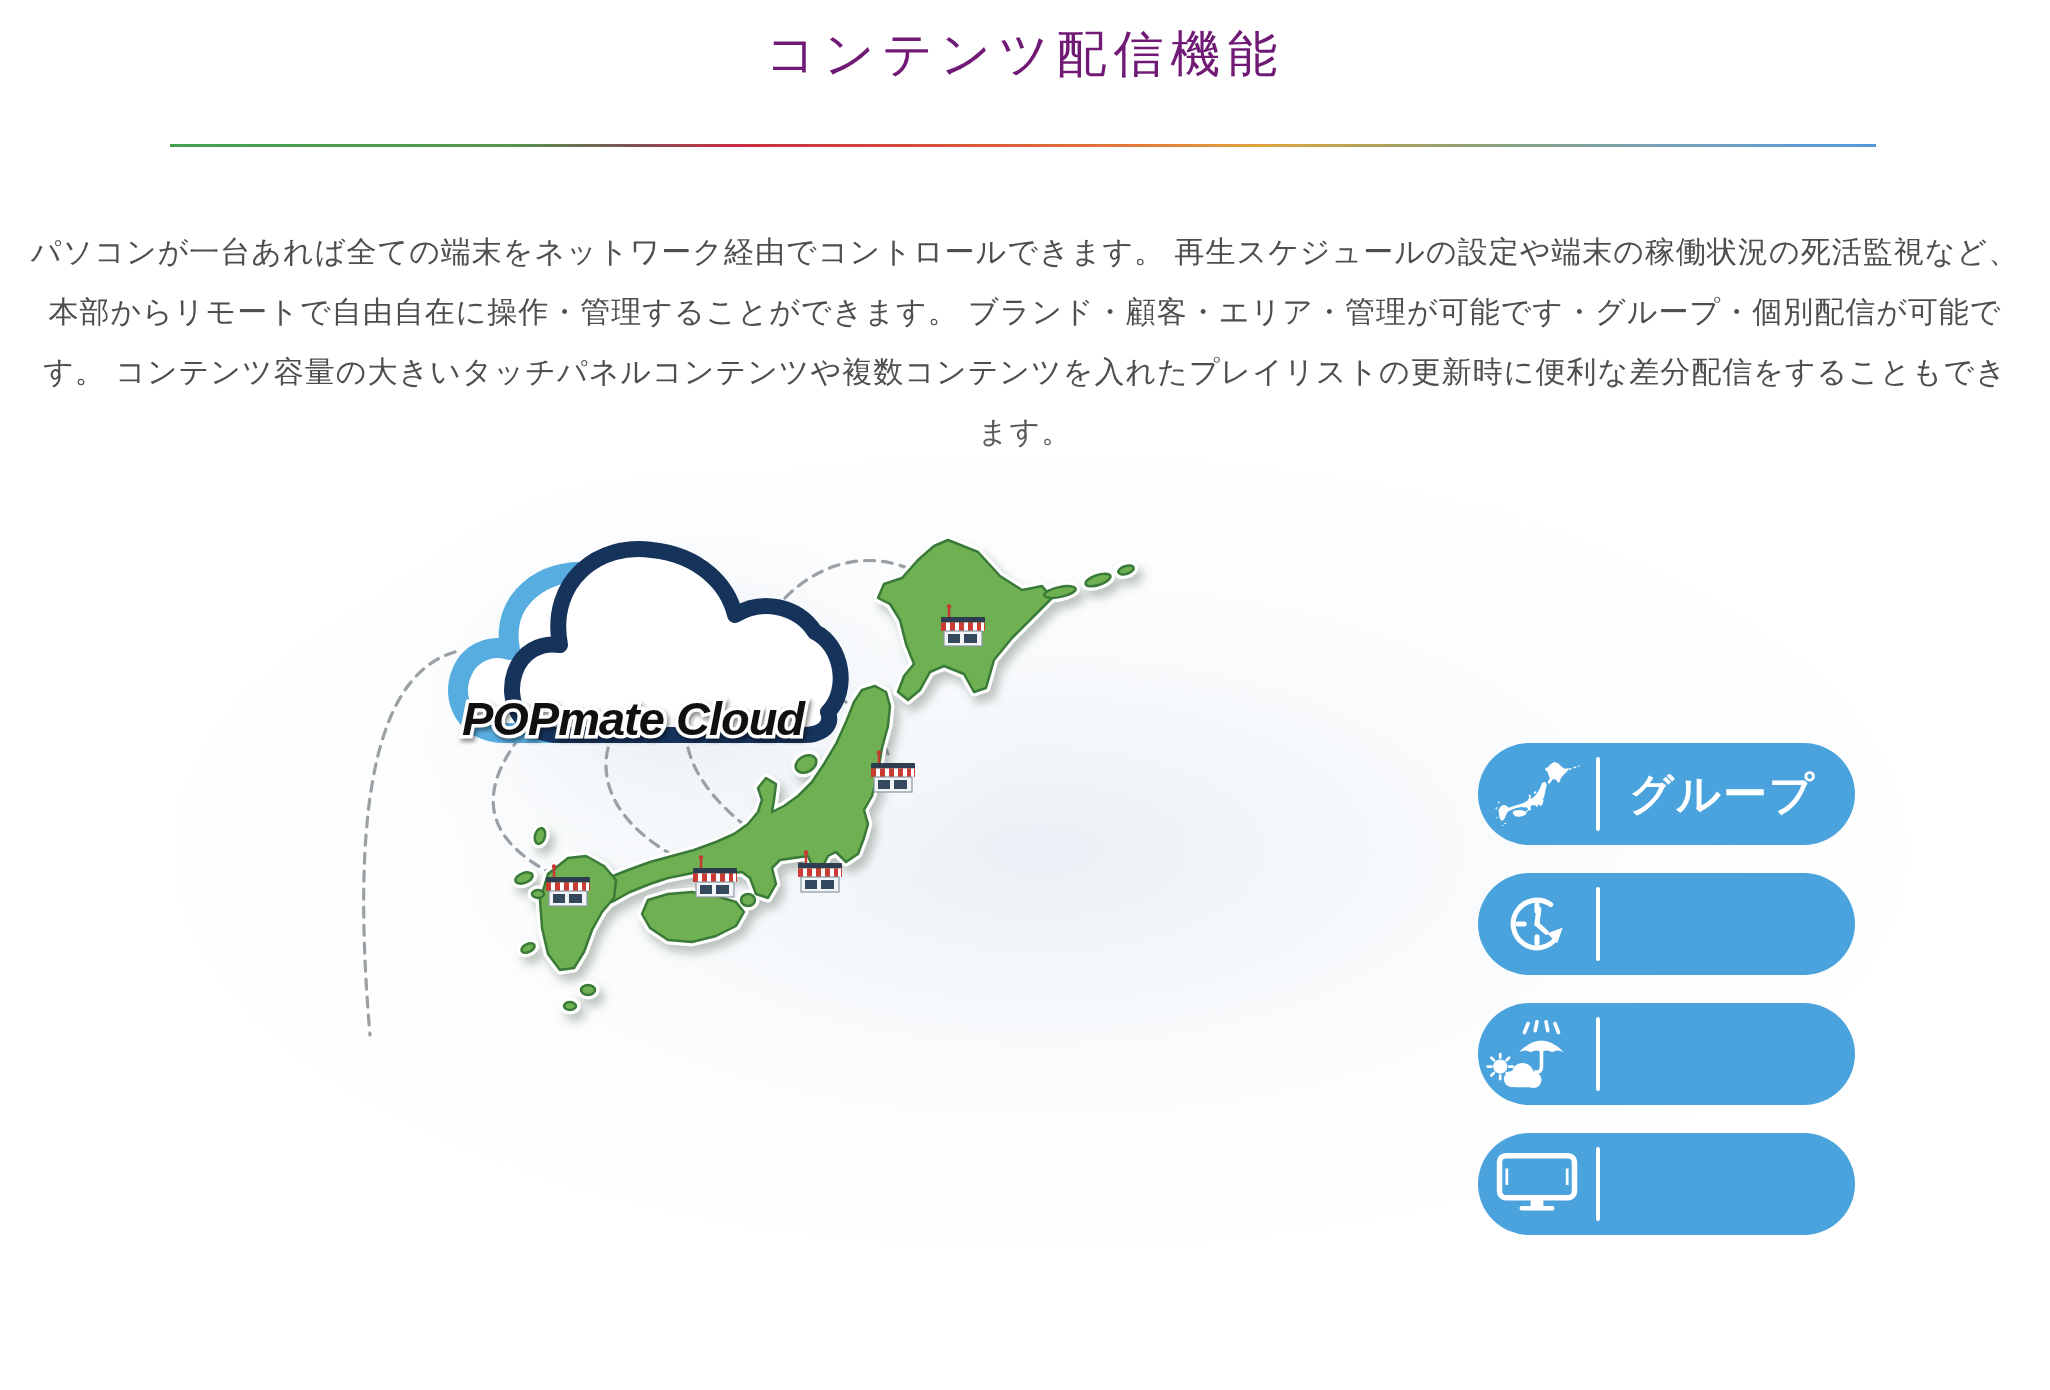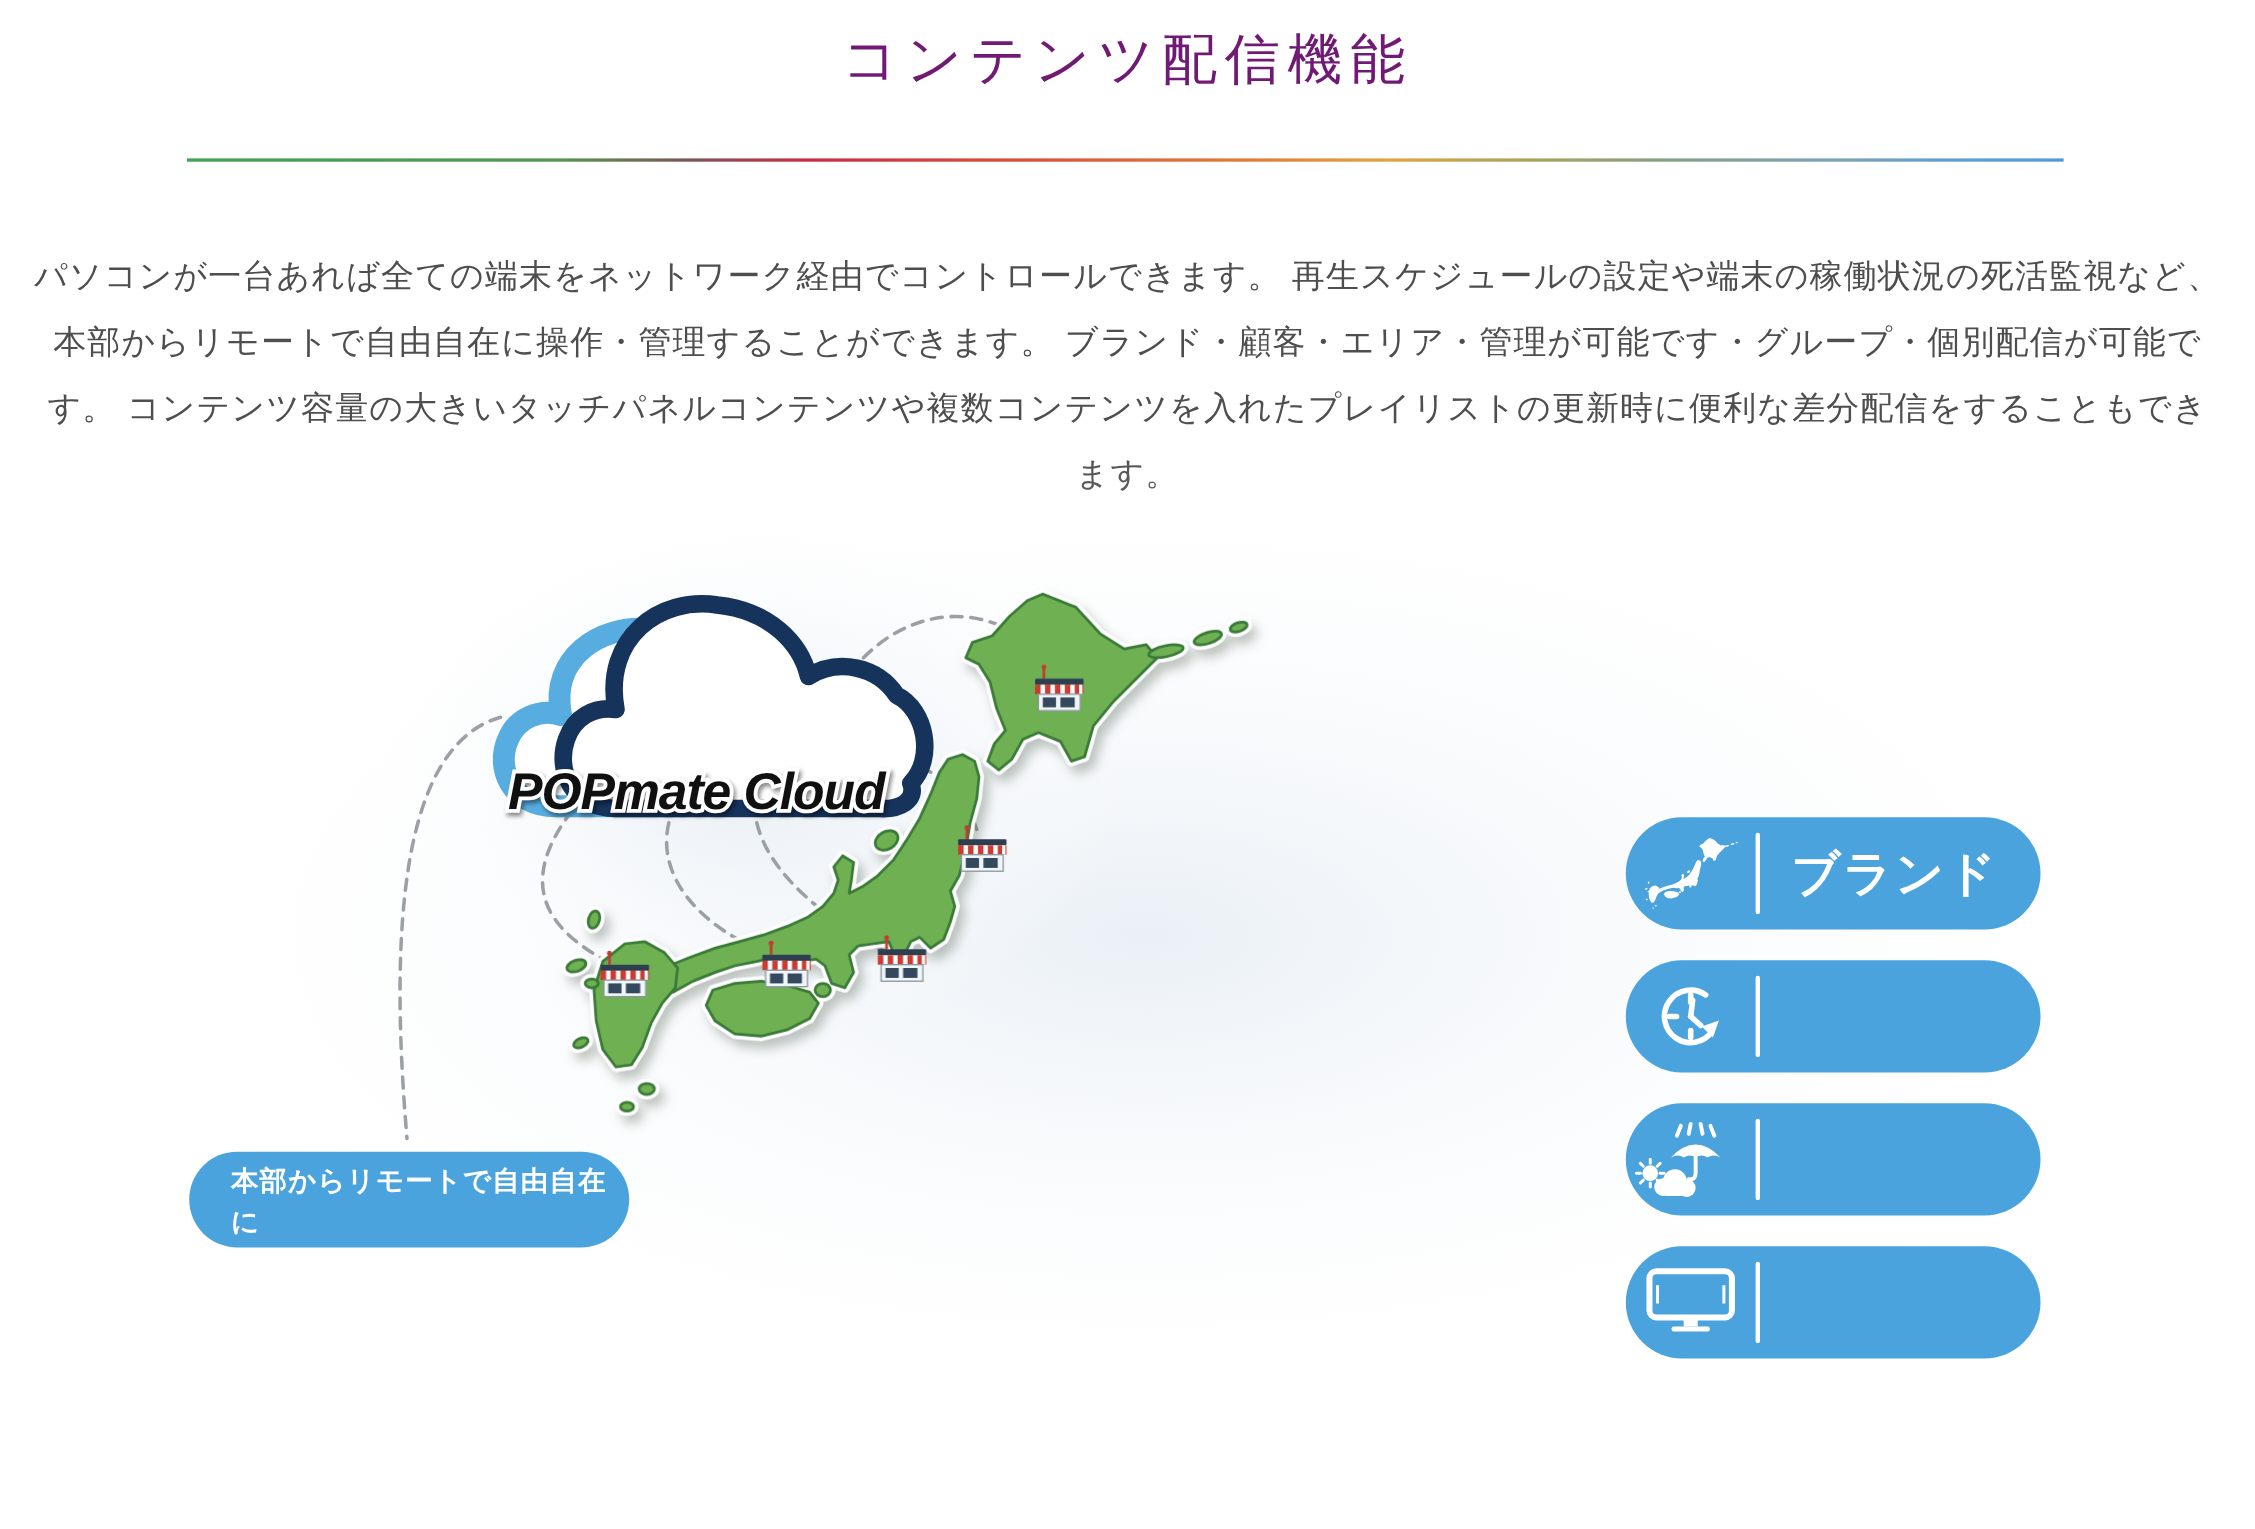--- a/index.html
+++ b/index.html
@@ -123,33 +123,29 @@
     <use href="#store" x="870" y="750"></use>
     <use href="#store" x="797" y="850"></use>
     <use href="#store" x="692" y="855"></use>
     <use href="#store" x="545" y="864"></use>
 
     <path class="cloud-sky-p" d="M505,733 C465,733 450,698 462,672 C470,652 492,644 510,650 C500,598 545,568 590,572 C632,576 658,602 662,638 C680,645 688,668 680,690 C672,715 650,733 620,733 Z"></path>
     <path class="cloud-navy-p" d="M560,735 C520,735 505,700 515,672 C522,652 540,642 560,645 C548,580 600,542 652,550 C700,555 728,585 735,615 C762,598 798,606 815,632 C842,645 850,690 828,712 C834,728 818,736 800,735 Z"></path>
     <text class="logo-text" x="633" y="735" text-anchor="middle">POPmate Cloud</text>
   </svg>
 
-  <div class="bubble">
-    <span>本部からリモートで自由自在に</span>
-    <span>操作・管理が可能です!!</span>
-  </div>
 
   <div class="pill" style="top:743px">
     <span class="pill-icon">
       <svg width="88" height="68" viewBox="498 528 644 494">
           <use href="#jp" fill="#fff"></use>
         </svg>
     </span>
     <span class="pill-divider"></span>
-    <span class="pill-label">ブランド</span>
+    <span class="pill-label">グループ</span>
   </div>
 
   <div class="pill" style="top:873px">
     <span class="pill-icon">
       <svg width="66" height="66" viewBox="0 0 72 72">
         <g stroke="#fff" stroke-width="5.5" fill="none" stroke-linecap="round">
           <path d="M57.3,50.9 A26,26 0 1 1 50.9,14.7"></path>
           <line x1="36" y1="15" x2="36" y2="22"></line>
           <line x1="15" y1="36" x2="22" y2="36"></line>
           <line x1="36" y1="50" x2="36" y2="57"></line>

